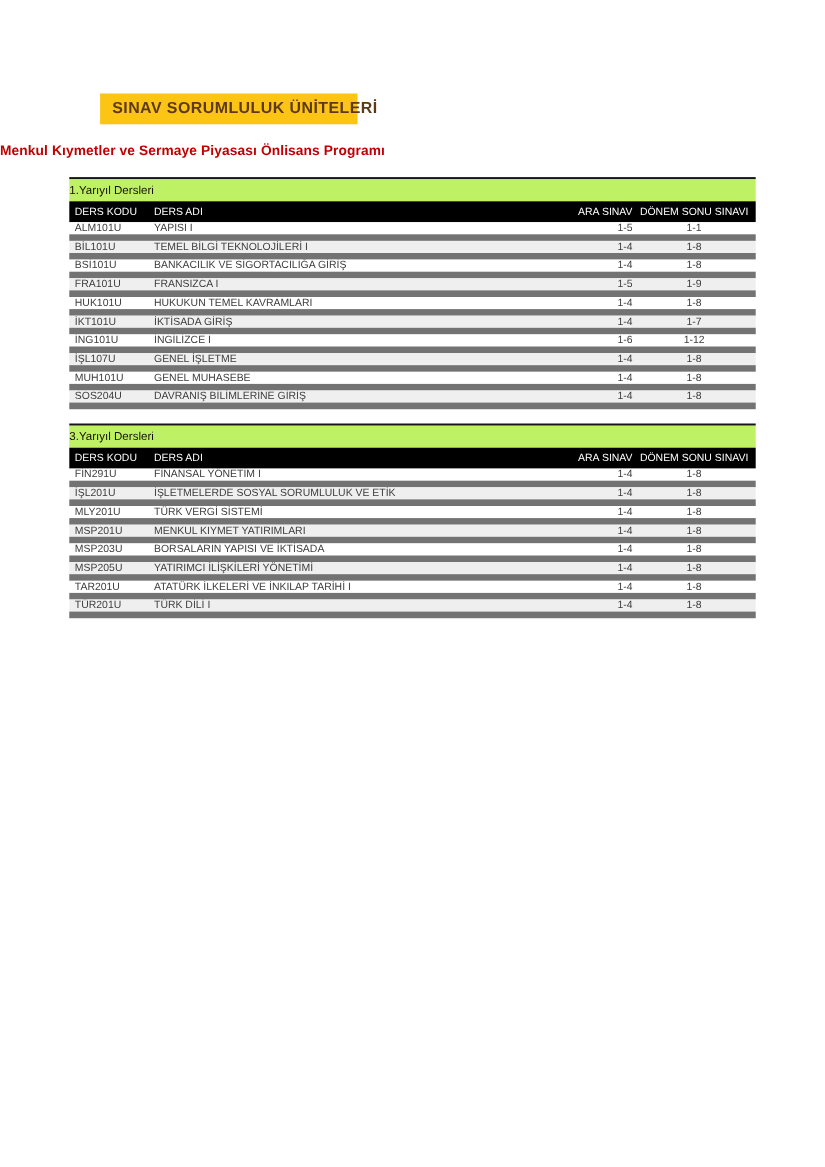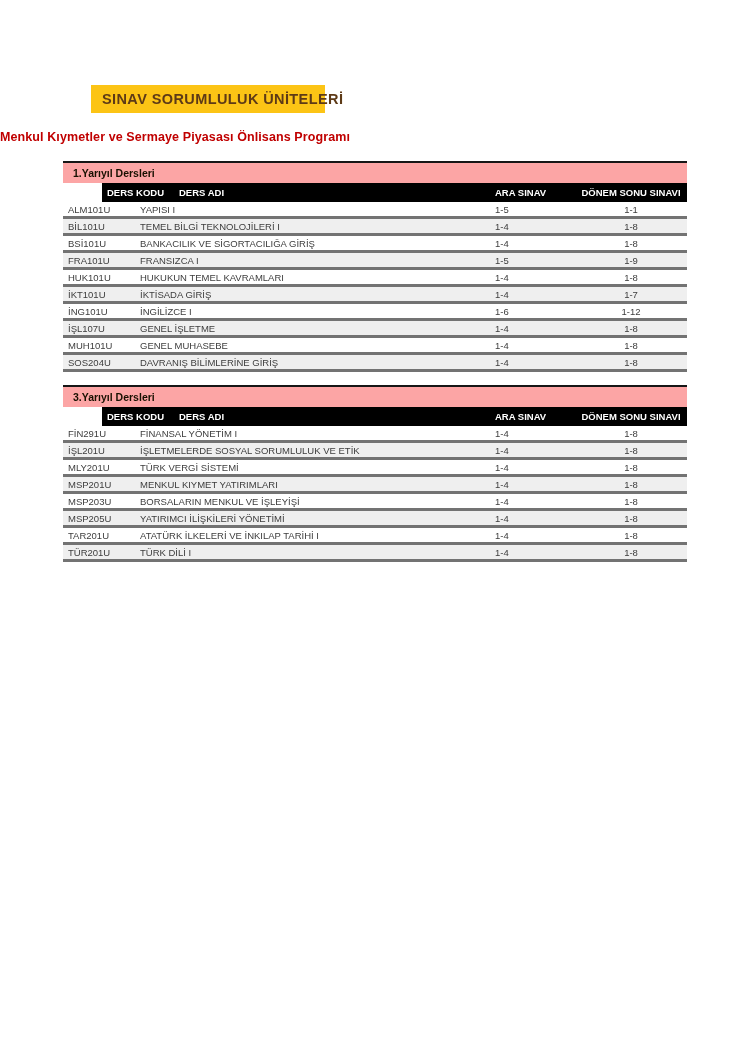--- a/index.html
+++ b/index.html
@@ -46,53 +46,52 @@
     position: absolute;
     left: 63px;
     top: 161px;
     width: 624px;
   }
   .course-table {
     border-top: 2px solid #161616;
     margin-bottom: 13px;
   }
   .section-bar {
-    background: #fca5a5;
+    background: #bef264;
     height: 20px;
     line-height: 20px;
-    padding-left: 10px;
-    font-weight: bold;
+    padding-left: 0;
+    font-weight: normal;
     font-size: 10.5px;
     color: #181000;
   }
   .head-row {
     background: #000000;
     height: 19px;
     display: flex;
     align-items: center;
     color: #ffffff;
-    font-weight: bold;
+    font-weight: normal;
     font-size: 9.5px;
-    margin-left: 39px;
   }
   .row {
     display: flex;
     align-items: center;
     height: 17px;
-    border-bottom: 3px solid #737373;
+    border-bottom: 6px solid #737373;
     box-sizing: border-box;
     font-size: 9.5px;
     color: #3d3d3d;
     background: #ffffff;
   }
   .row.alt { background: #efefef; }
   .cell { white-space: nowrap; overflow: hidden; }
   .col-code  { flex: none; width: 77px; padding-left: 5px; box-sizing: border-box; }
   .col-name  { flex: 1; }
-  .col-ara   { flex: none; width: 80px;  text-align: left; }
+  .col-ara   { flex: none; width: 80px;  text-align: right; }
   .col-donem { flex: none; width: 112px; text-align: center; }
 </style>
 </head>
 <body>
 
 <div class="page">
 
   <div class="badge">
     <span>SINAV SORUMLULUK ÜNİTELERİ</span>
   </div>
@@ -217,21 +216,21 @@
 
   <div class="row alt">
     <span class="cell col-code">MSP201U</span>
     <span class="cell col-name">MENKUL KIYMET YATIRIMLARI</span>
     <span class="cell col-ara">1-4</span>
     <span class="cell col-donem">1-8</span>
   </div>
 
   <div class="row">
     <span class="cell col-code">MSP203U</span>
-    <span class="cell col-name">BORSALARIN MENKUL VE İŞLEYİŞİ</span>
+    <span class="cell col-name">BORSALARIN YAPISI VE İKTİSADA</span>
     <span class="cell col-ara">1-4</span>
     <span class="cell col-donem">1-8</span>
   </div>
 
   <div class="row alt">
     <span class="cell col-code">MSP205U</span>
     <span class="cell col-name">YATIRIMCI İLİŞKİLERİ YÖNETİMİ</span>
     <span class="cell col-ara">1-4</span>
     <span class="cell col-donem">1-8</span>
   </div>

